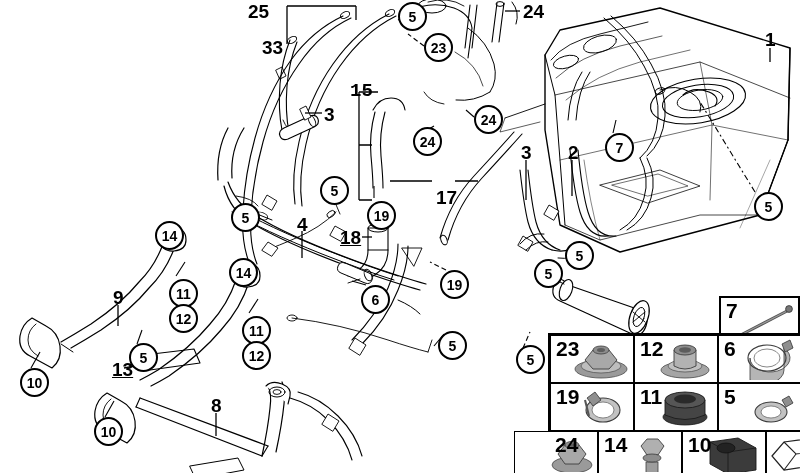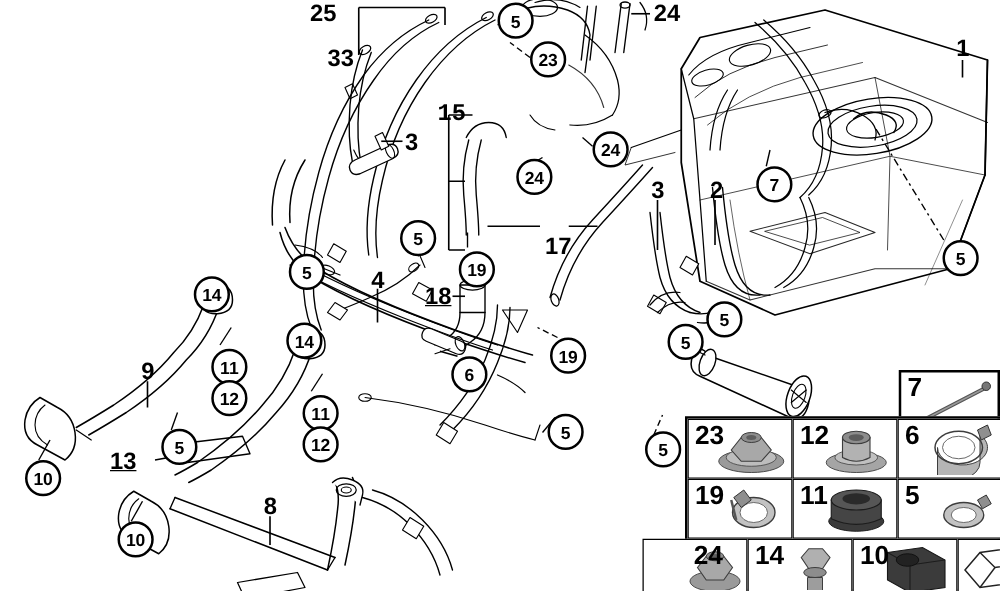--- a/index.html
+++ b/index.html
@@ -301,21 +301,21 @@
   <div class="lbl" style="left:262px;top:38px;">33</div>
   <div class="lbl" style="left:765px;top:30px;">1</div>
   <div class="lbl" style="left:350px;top:82px;font-family:Liberation Mono, monospace;">15</div>
   <div class="lbl" style="left:324px;top:105px;">3</div>
   <div class="lbl" style="left:521px;top:143px;">3</div>
   <div class="lbl" style="left:568px;top:143px;">2</div>
   <div class="lbl" style="left:436px;top:172px;margin-top:16px;">17</div>
   <div class="lbl" style="left:297px;top:215px;">4</div>
   <div class="lbl" style="left:340px;top:228px;text-decoration:underline;">18</div>
   <div class="lbl" style="left:113px;top:288px;">9</div>
-  <div class="lbl" style="left:88px;top:360px;text-decoration:underline;">13</div>
+  <div class="lbl" style="left:112px;top:360px;text-decoration:underline;">13</div>
   <div class="lbl" style="left:211px;top:396px;">8</div>
 
   <div class="clt" style="left:398px;top:2px;">5</div>
   <div class="clt" style="left:424px;top:33px;">23</div>
   <div class="clt" style="left:474px;top:105px;">24</div>
   <div class="clt" style="left:413px;top:127px;">24</div>
   <div class="clt" style="left:605px;top:133px;">7</div>
   <div class="clt" style="left:754px;top:192px;">5</div>
   <div class="clt" style="left:320px;top:176px;">5</div>
   <div class="clt" style="left:231px;top:203px;">5</div>

